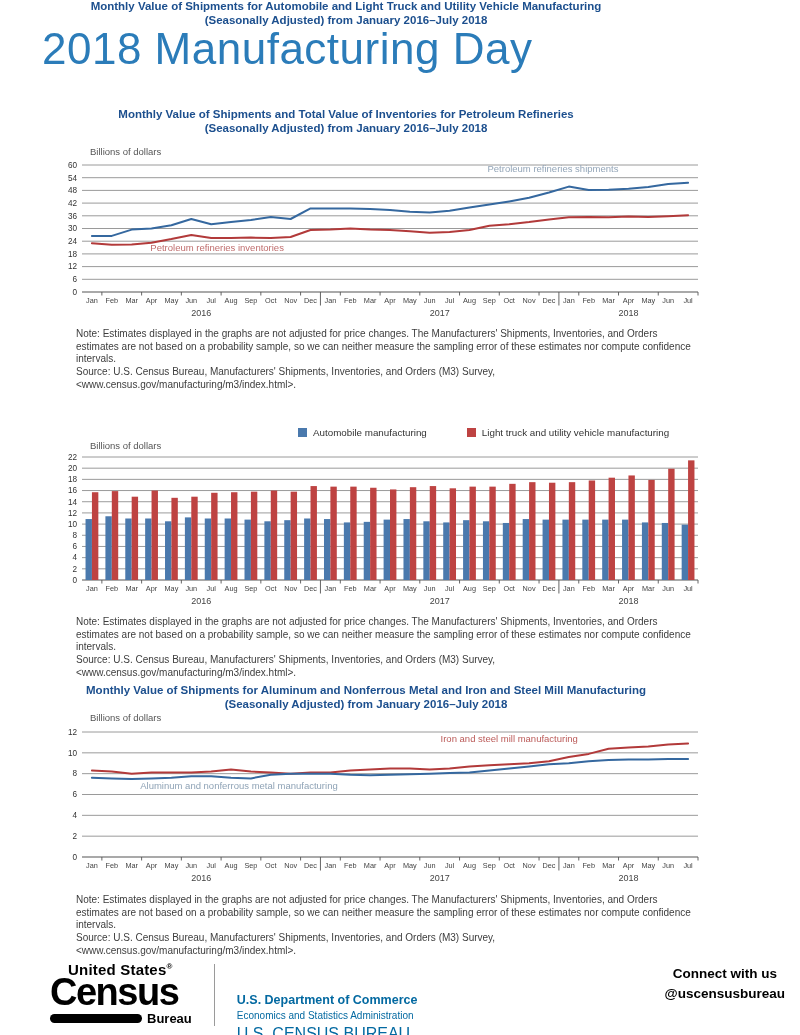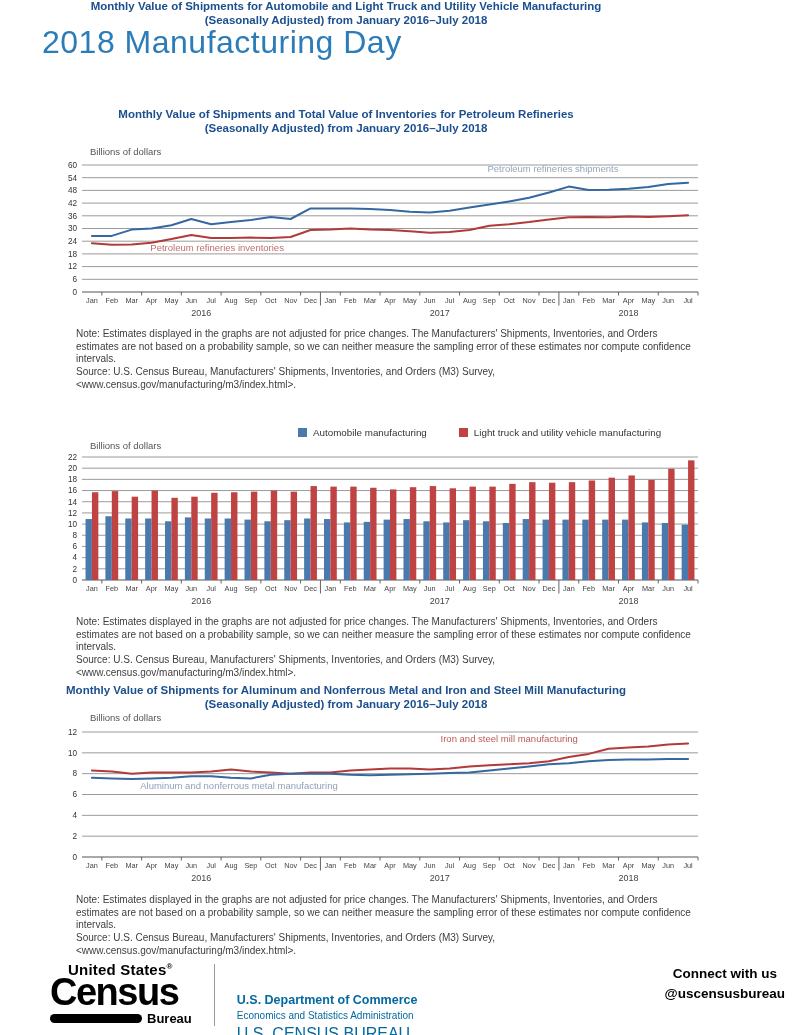--- a/index.html
+++ b/index.html
@@ -1,28 +1,28 @@
 <!DOCTYPE html>
 <html><head>
 <meta charset="utf-8">
 <style>
   html,body{margin:0;padding:0;}
   body{width:800px;height:1035px;background:#fff;font-family:"Liberation Sans",sans-serif;overflow:hidden;}
   .page{position:relative;width:800px;height:1035px;}
-  .main-title{position:absolute;top:24px;left:42px;margin:0;font-size:32px;font-weight:400;color:#2b7cb9;letter-spacing:0.5px;text-align:right;}
+  .main-title{position:absolute;top:24px;left:42px;margin:0;font-size:44px;font-weight:400;color:#2b7cb9;letter-spacing:0.5px;text-align:right;}
   .chart-title{position:absolute;left:0;width:692px;margin:0;text-align:center;font-size:11.5px;line-height:1.2;color:#1c4f8e;font-weight:bold;}
-  .ct1{top:108px;}　.ct2{top:398px;} .ct3{top:684px;}
+  .ct1{top:108px;}　.ct2{top:398px;} .ct3{top:684px;padding-left:20px;}
   .ylabel{position:absolute;left:74px;font-size:9.5px;color:#555;padding-left:16px;}
   .yl1{top:146px;} .yl2{top:440px;} .yl3{top:712px;}
   .chart-svg{position:absolute;left:56px;display:block;}
   .cs1{top:157px;} .cs2{top:449px;} .cs3{top:724px;}
   svg text{font-family:"Liberation Sans",sans-serif;}
   .note{position:absolute;left:76px;width:622px;margin:0;font-size:10px;line-height:1.27;color:#3d3d3d;}
   .nt1{top:328px;} .nt2{top:616px;} .nt3{top:894px;}
-  .legend{position:absolute;top:427px;left:298px;display:flex;gap:32px;align-items:center;font-size:9.8px;color:#333;}
+  .legend{position:absolute;top:427px;left:298px;display:flex;gap:40px;align-items:center;font-size:9.8px;color:#333;}
   .legend-item{display:flex;align-items:center;}
   .swatch{display:inline-block;width:9px;height:9px;margin-right:6px;background:#888;}
   .footer{position:absolute;top:956px;left:0;width:800px;display:flex;align-items:flex-start;padding:6px 15px 0 50px;box-sizing:border-box;gap:8px;}
   .census-logo{color:#000;}
   .logo-top{font-weight:bold;font-size:15px;letter-spacing:0.2px;margin-left:18px;line-height:1;}
   .reg{font-size:8px;vertical-align:super;}
   .logo-census{font-weight:bold;font-size:38px;line-height:0.82;letter-spacing:-1.5px;}
   .logo-bar-row{display:flex;align-items:center;gap:5px;margin-top:3px;}
   .logo-bar{width:92px;height:9px;background:#000;border-radius:5px;}
   .logo-bureau{font-weight:bold;font-size:13px;}

